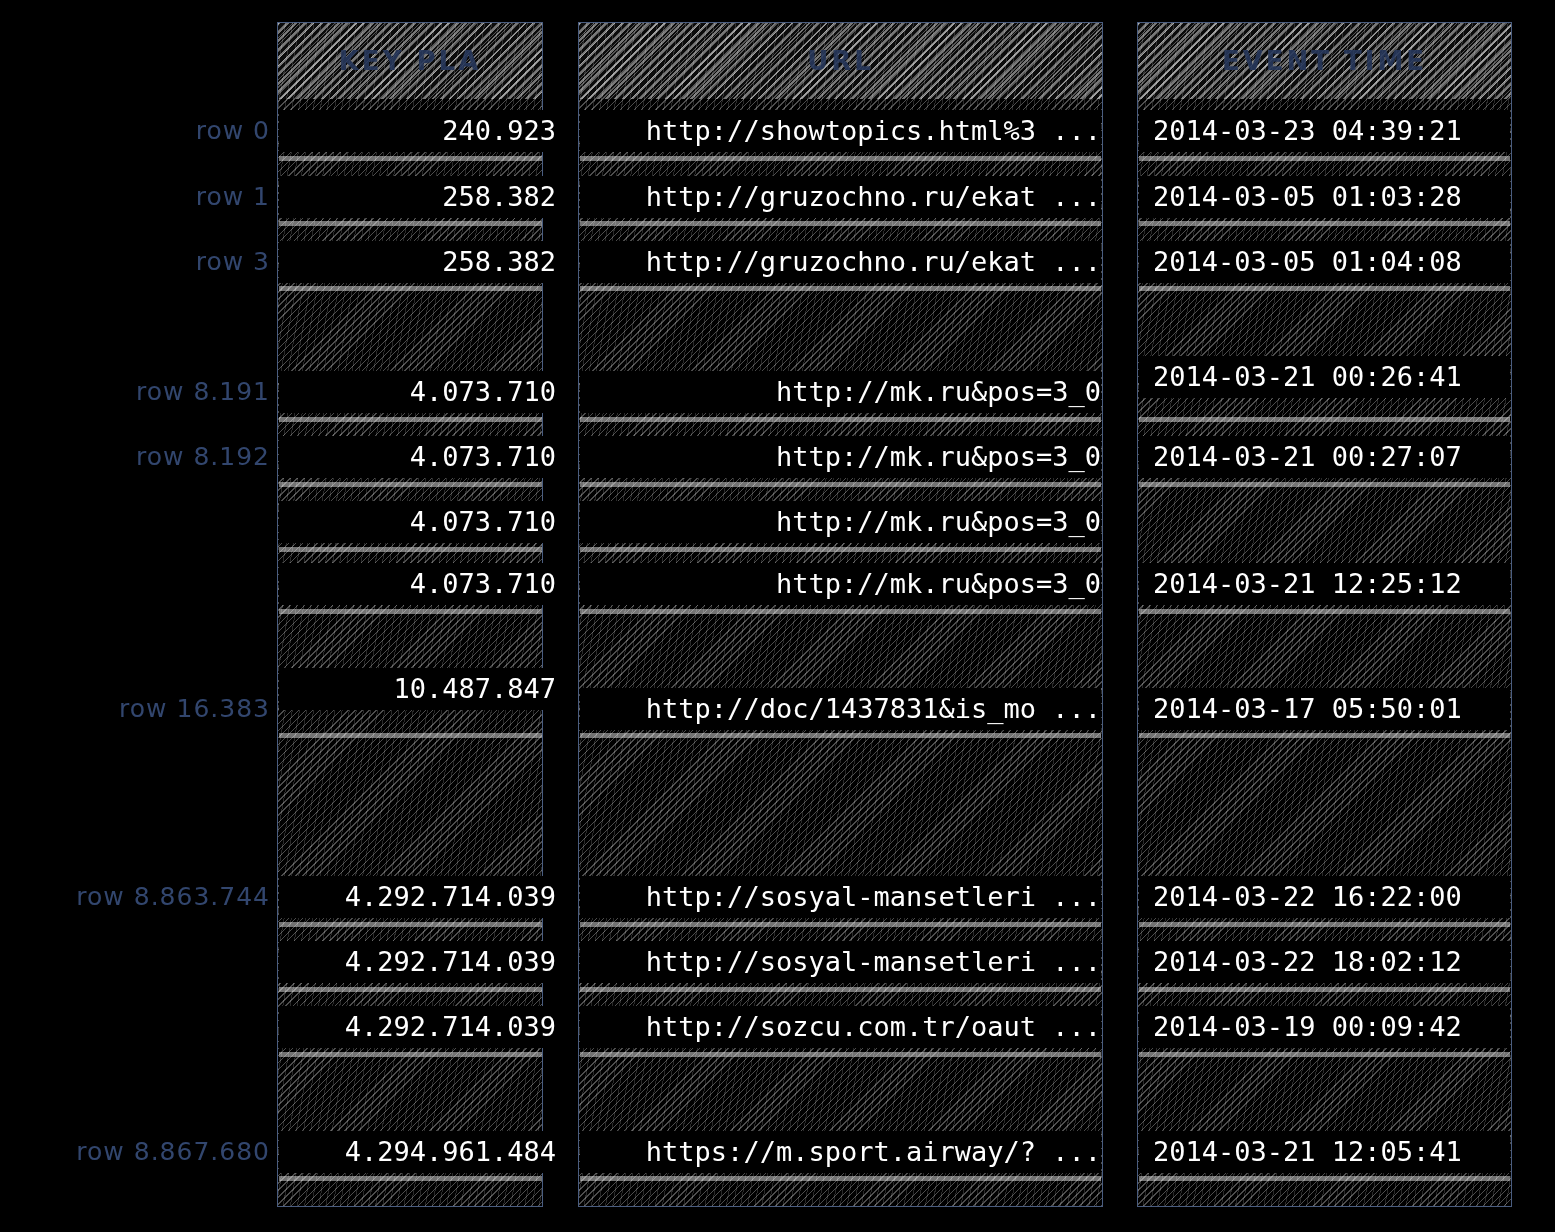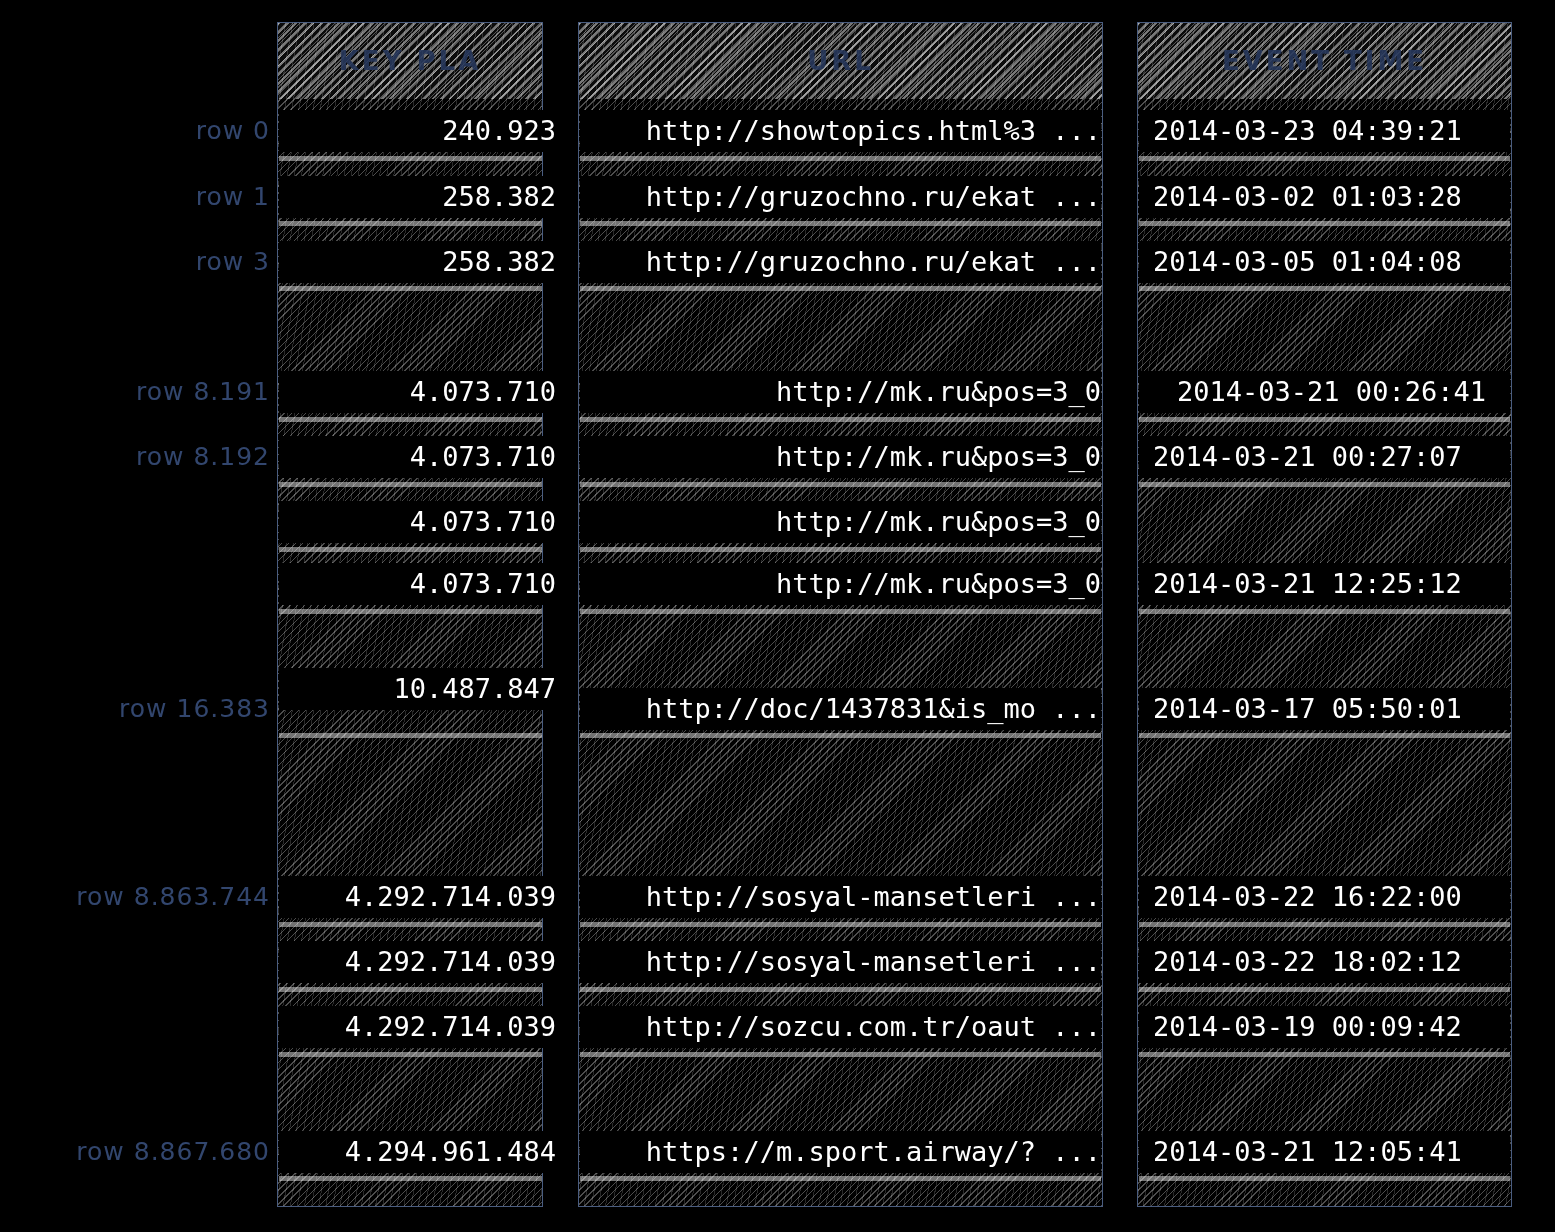--- a/index.html
+++ b/index.html
@@ -170,29 +170,29 @@
       <div class="sep" style="top: 1176px; left: 1139px; width: 371px;"></div>
     </div>
   <div id="rows-layer">
       <div class="rowlabel" style="top: 110px;">row 0</div>
       <div class="cell key" style="top: 110px;">240.923</div>
       <div class="cell url" style="top: 110px;">http://showtopics.html%3 ...</div>
       <div class="cell event" style="top: 110px;">2014-03-23 04:39:21</div>
       <div class="rowlabel" style="top: 176px; margin-left: 7px;">row 1</div>
       <div class="cell key" style="top: 176px;">258.382</div>
       <div class="cell url" style="top: 176px;">http://gruzochno.ru/ekat ...</div>
-      <div class="cell event" style="top: 176px;">2014-03-02 01:03:28</div>
+      <div class="cell event" style="top: 176px;">2014-03-05 01:03:28</div>
       <div class="rowlabel" style="top: 241px;">row 3</div>
       <div class="cell key" style="top: 241px;">258.382</div>
       <div class="cell url" style="top: 241px;">http://gruzochno.ru/ekat ...</div>
       <div class="cell event" style="top: 241px;">2014-03-05 01:04:08</div>
       <div class="rowlabel" style="top: 371px;">row 8.191</div>
       <div class="cell key" style="top: 371px;">4.073.710</div>
       <div class="cell url" style="top: 371px;">http://mk.ru&amp;pos=3_0</div>
-      <div class="cell event" style="top: 371px; text-align: center;">2014-03-21 00:26:41</div>
+      <div class="cell event" style="top: 356px;">2014-03-21 00:26:41</div>
       <div class="rowlabel" style="top: 436px;">row 8.192</div>
       <div class="cell key" style="top: 436px;">4.073.710</div>
       <div class="cell url" style="top: 436px;">http://mk.ru&amp;pos=3_0</div>
       <div class="cell event" style="top: 436px;">2014-03-21 00:27:07</div>
       <div class="cell key" style="top: 501px;">4.073.710</div>
       <div class="cell url" style="top: 501px;">http://mk.ru&amp;pos=3_0</div>
       <div class="cell key" style="top: 563px;">4.073.710</div>
       <div class="cell url" style="top: 563px;">http://mk.ru&amp;pos=3_0</div>
       <div class="cell event" style="top: 563px;">2014-03-21 12:25:12</div>
       <div class="rowlabel" style="top: 688px;">row 16.383</div>

